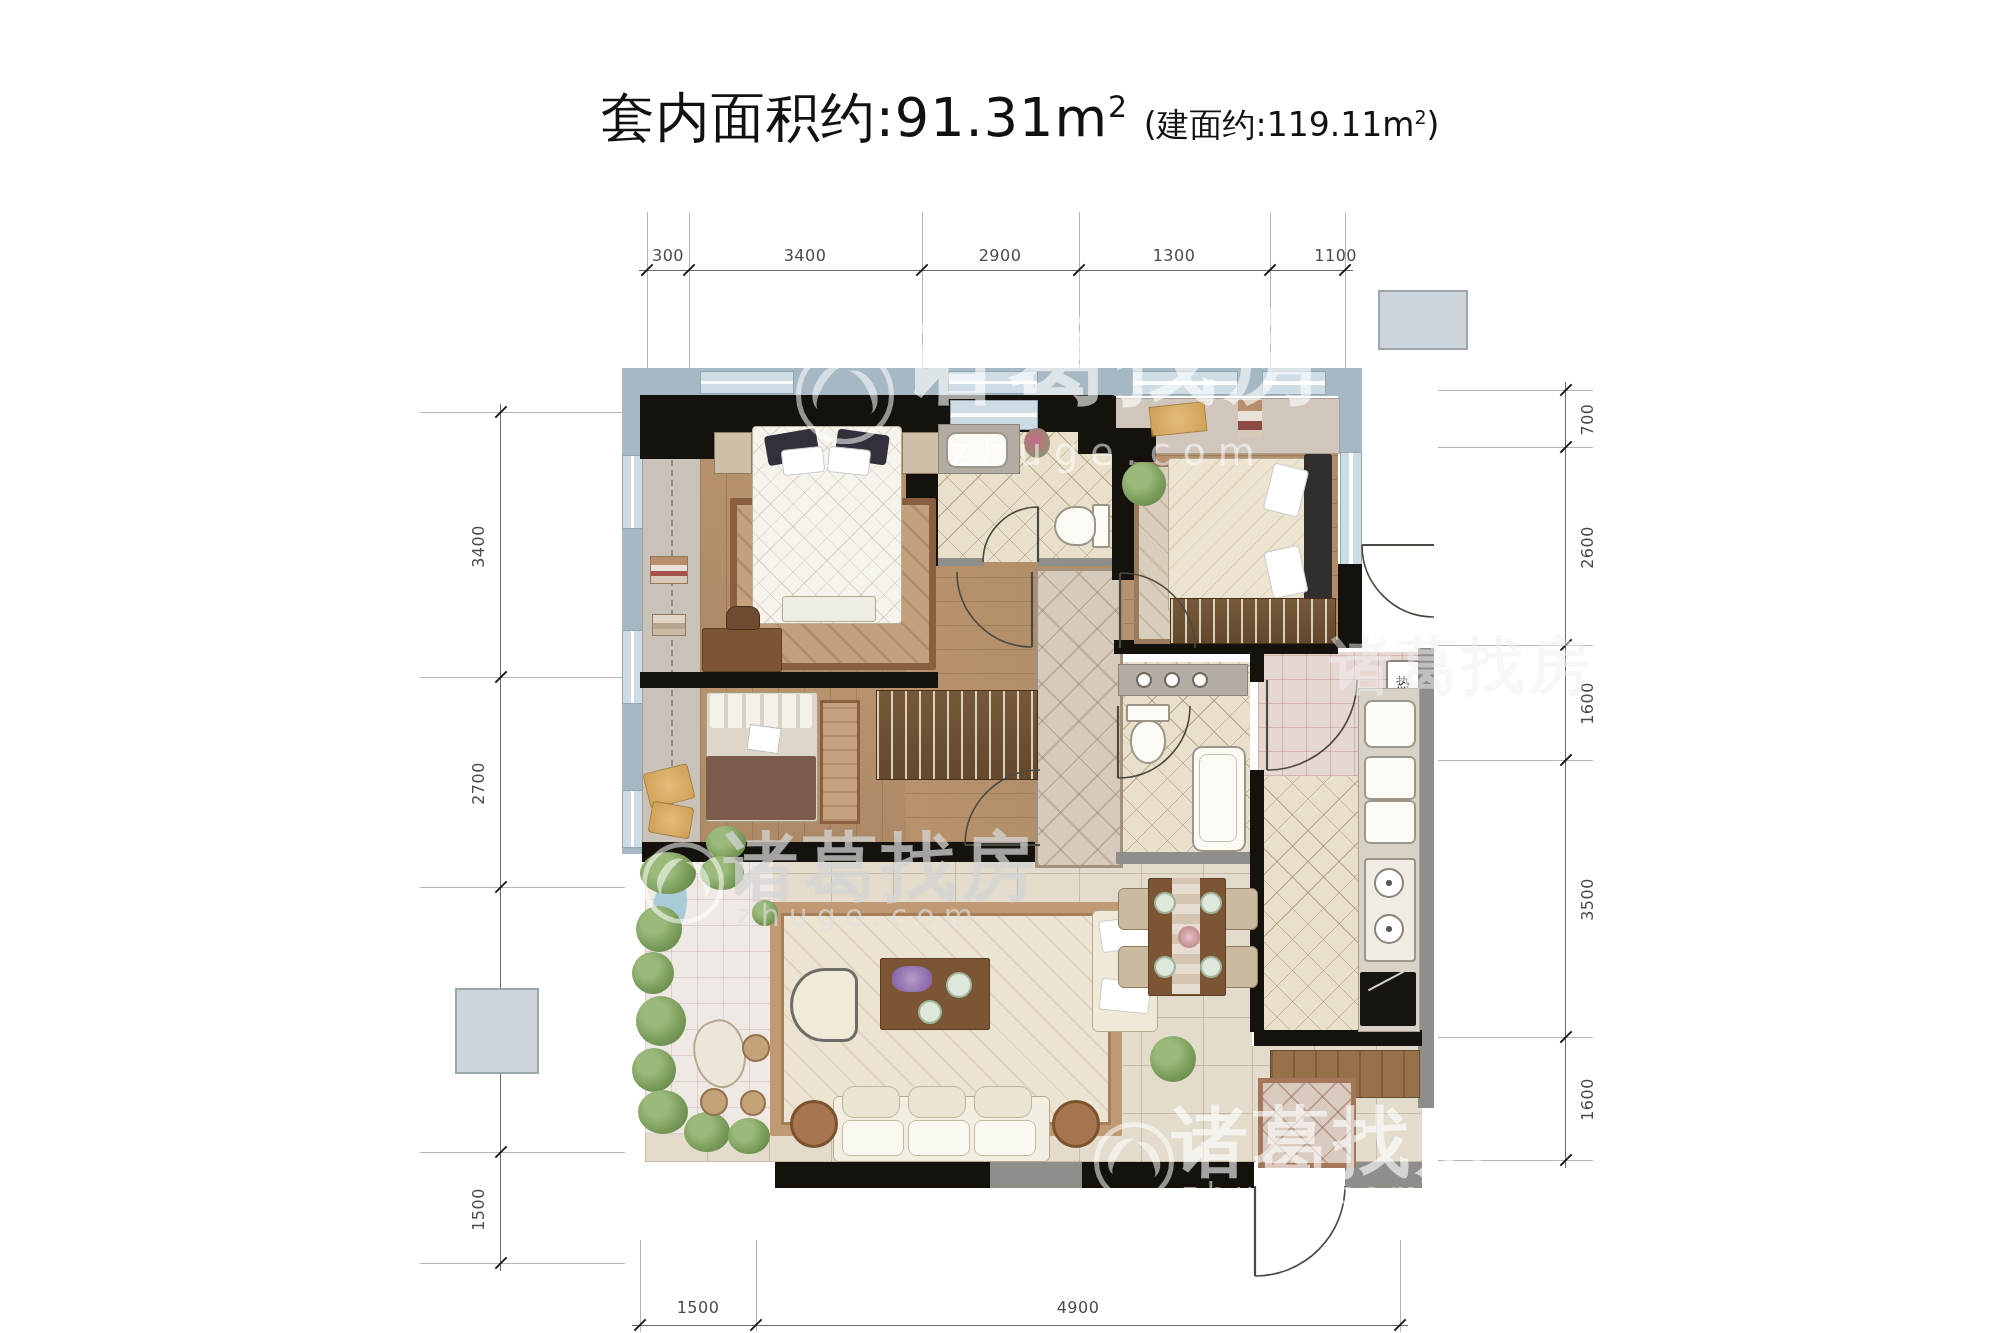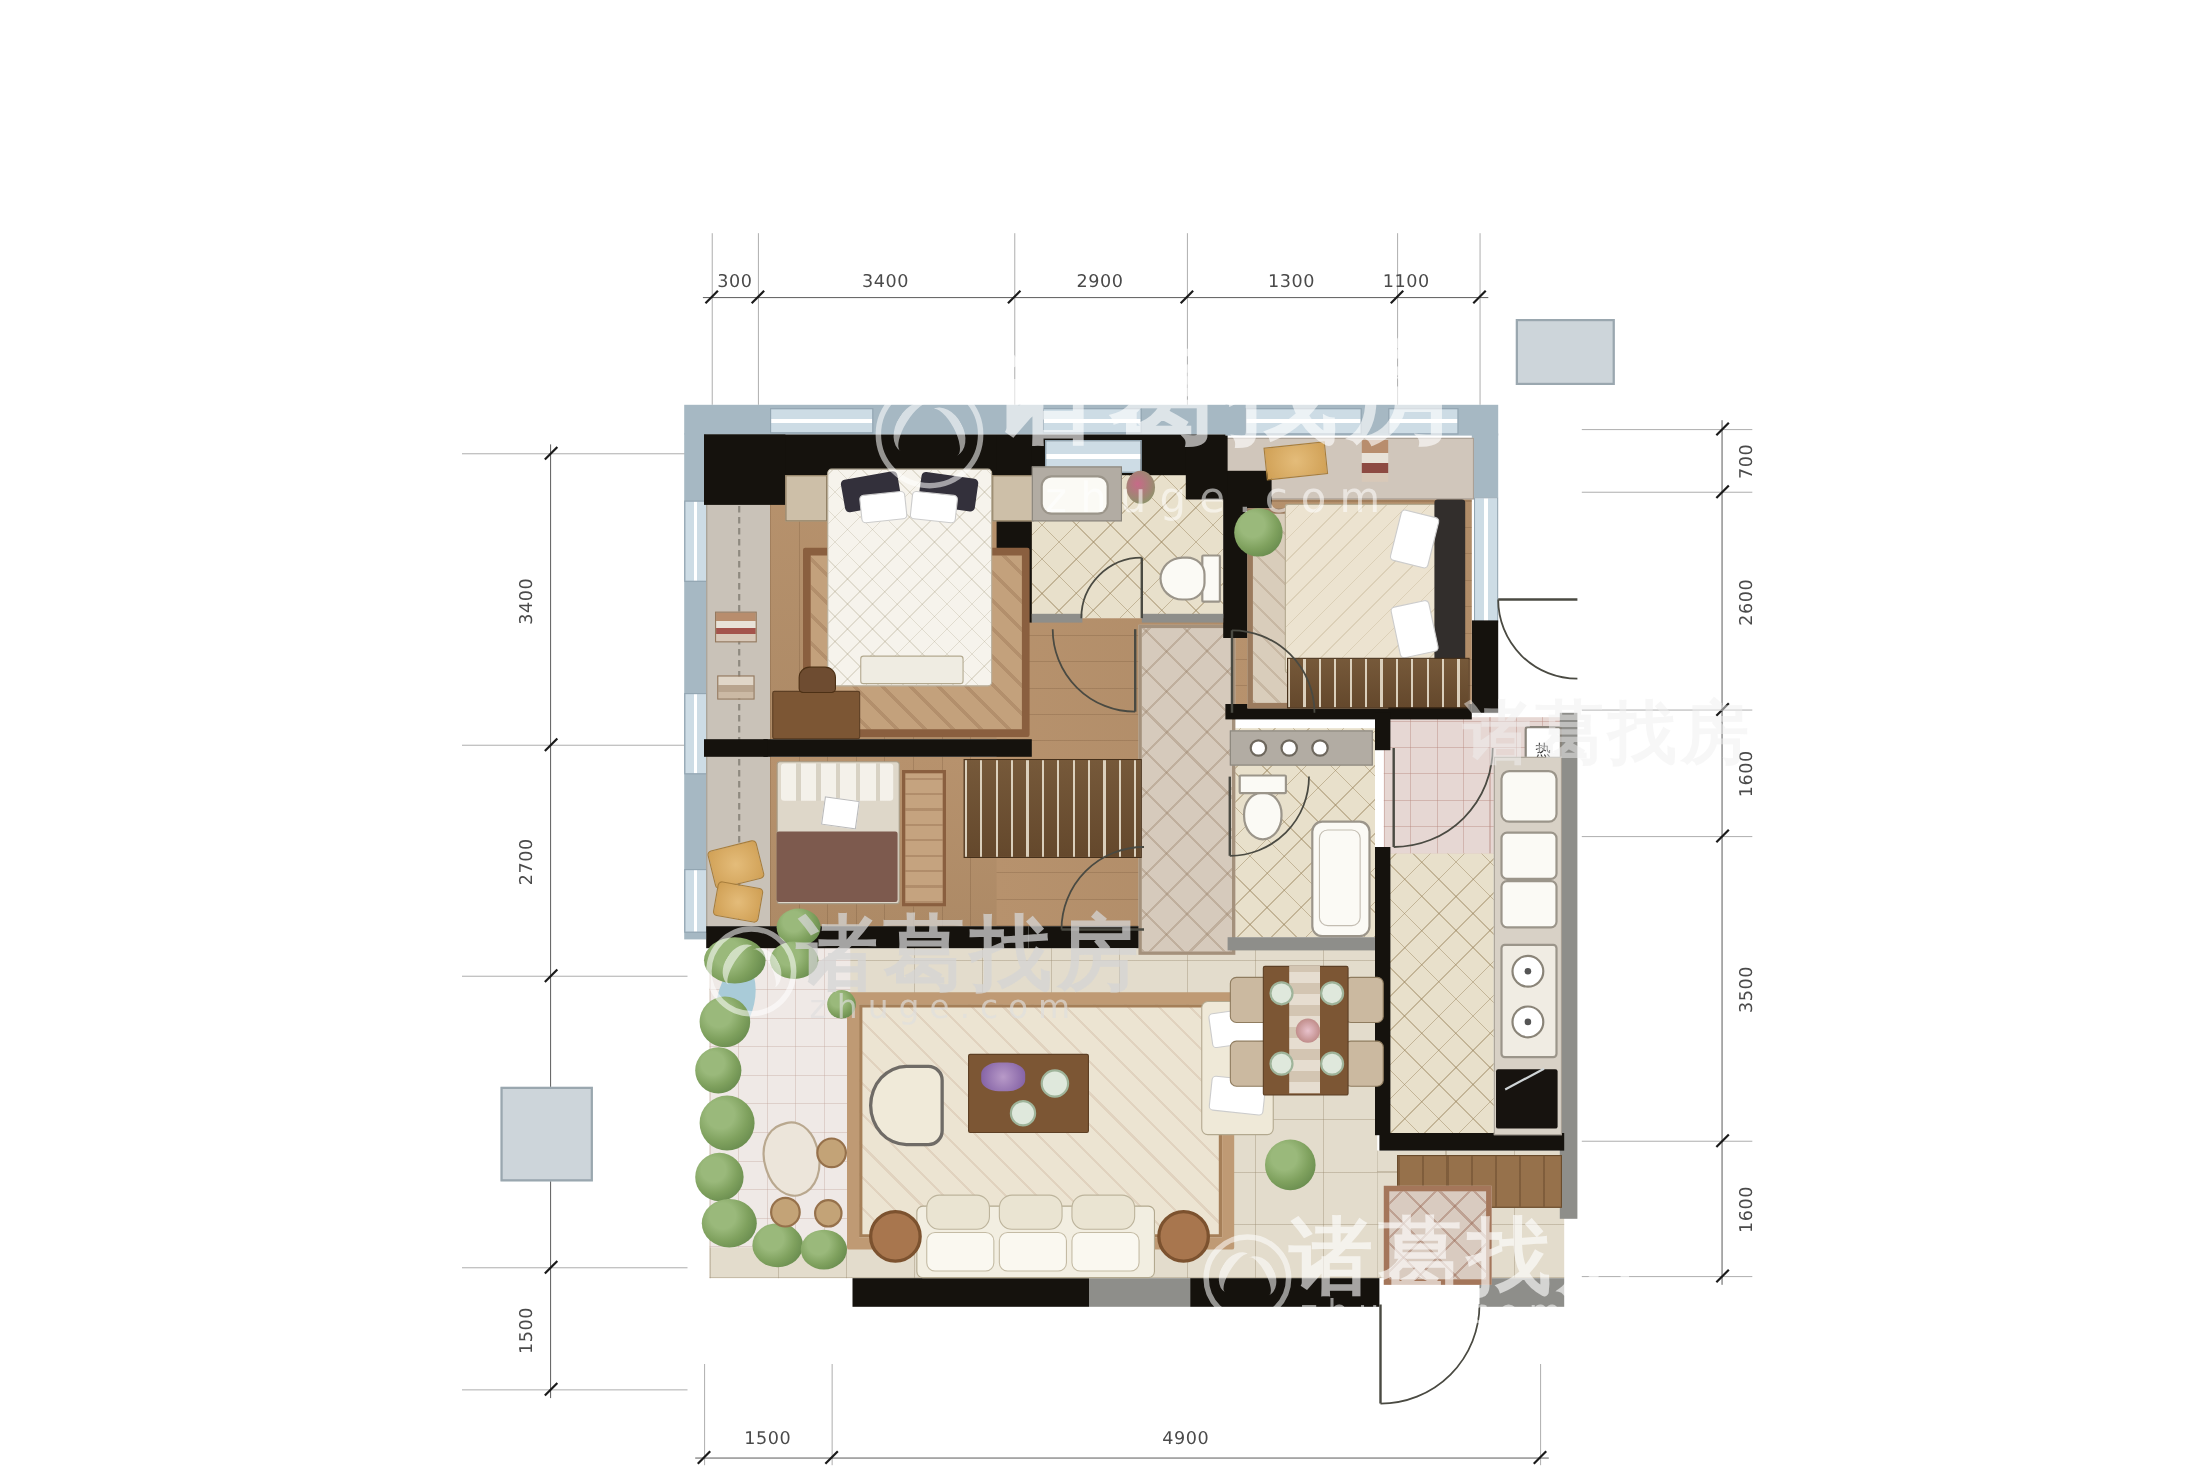--- a/index.html
+++ b/index.html
@@ -67,20 +67,24 @@
   svg.overlay{position:absolute;left:0;top:0;z-index:5;pointer-events:none;}
   .hangV{background:
       repeating-linear-gradient(90deg,rgba(238,230,212,.85) 0 2px,transparent 2px 14px),
       linear-gradient(180deg,#76593a,#64482c);border:1px solid #46301a;}
 </style>
 </head>
 <body>
 
 <div id="page">
 
+  <div class="abs" id="subtitle-line">
+    <span class="big"><span>套内面积约:</span><span>91.31</span><span>m</span><sup>2</sup></span>
+    <span class="small">&nbsp;<span>(建面约:</span><span>119.11</span><span>m</span><sup>2</sup><span>)</span></span>
+  </div>
 
   <div class="abs extline" style="left:647px;top:212px;width:1px;height:156px"></div>
   <div class="abs extline" style="left:689px;top:212px;width:1px;height:156px"></div>
   <div class="abs extline" style="left:922px;top:212px;width:1px;height:156px"></div>
   <div class="abs extline" style="left:1079px;top:212px;width:1px;height:156px"></div>
   <div class="abs extline" style="left:1270px;top:212px;width:1px;height:156px"></div>
   <div class="abs extline" style="left:1345px;top:212px;width:1px;height:156px"></div>
 
   <div class="abs extline" style="left:420px;top:412px;width:205px;height:1px"></div>
   <div class="abs extline" style="left:420px;top:677px;width:205px;height:1px"></div>
@@ -103,21 +107,21 @@
   <div class="abs tick" style="left:639px;top:269px"></div>
   <div class="abs tick" style="left:681px;top:269px"></div>
   <div class="abs tick" style="left:914px;top:269px"></div>
   <div class="abs tick" style="left:1071px;top:269px"></div>
   <div class="abs tick" style="left:1262px;top:269px"></div>
   <div class="abs tick" style="left:1337px;top:269px"></div>
   <div class="abs dimlabel" style="left:643px;top:246px;width:50px;text-align:center">300</div>
   <div class="abs dimlabel" style="left:755px;top:246px;width:100px;text-align:center">3400</div>
   <div class="abs dimlabel" style="left:950px;top:246px;width:100px;text-align:center">2900</div>
   <div class="abs dimlabel" style="left:1124px;top:246px;width:100px;text-align:center">1300</div>
-  <div class="abs dimlabel" style="left:1257px;top:246px;width:100px;text-align:left">1100</div>
+  <div class="abs dimlabel" style="left:1257px;top:246px;width:100px;text-align:right">1100</div>
 
   <div class="abs dimline" style="left:500px;top:404px;width:1px;height:867px"></div>
   <div class="abs tick" style="left:493px;top:411px"></div>
   <div class="abs tick" style="left:493px;top:676px"></div>
   <div class="abs tick" style="left:493px;top:886px"></div>
   <div class="abs tick" style="left:493px;top:1151px"></div>
   <div class="abs tick" style="left:493px;top:1262px"></div>
   <div class="abs dimlabel v" style="left:428px;top:537px;width:100px;text-align:center">3400</div>
   <div class="abs dimlabel v" style="left:428px;top:774px;width:100px;text-align:center">2700</div>
   <div class="abs dimlabel v" style="left:428px;top:1012px;width:100px;text-align:center">3900</div>

